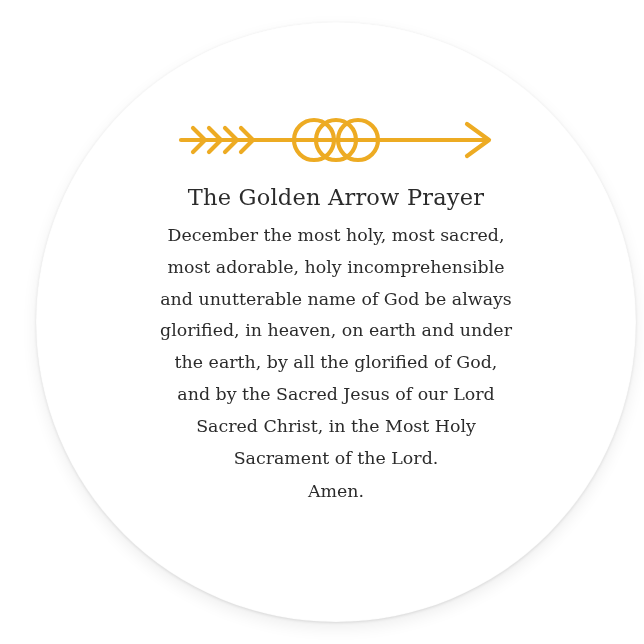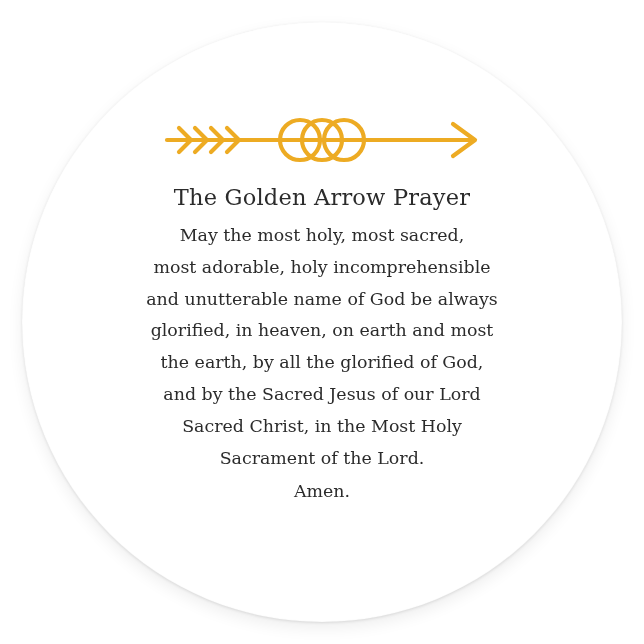--- a/index.html
+++ b/index.html
@@ -15,21 +15,21 @@
   }
   .canvas {
     position: relative;
     width: 644px;
     height: 644px;
     background: #ffffff;
   }
   
   .sticker {
     position: absolute;
-    left: 22px;
+    left: 36px;
     top: 22px;
     width: 600px;
     height: 600px;
     border-radius: 50%;
     background: #ffffff;
     box-shadow:
       0 1px 3px rgba(0,0,0,0.10),
       0 6px 16px rgba(0,0,0,0.07);
     overflow: hidden;
   }
@@ -106,24 +106,24 @@
           <circle cx="165" cy="32" r="20"></circle>
           <circle cx="187" cy="32" r="20"></circle>
 
           <polyline points="296,16 318,32 296,48"></polyline>
         </g>
       </svg>
 
       <div class="prayer-title">The Golden Arrow Prayer</div>
 
       <div class="prayer-body">
-        <span class="line">May the most holy, most sacred,</span>
+        <span class="line">December the most holy, most sacred,</span>
         <span class="line">most adorable, holy incomprehensible</span>
         <span class="line">and unutterable name of God be always</span>
-        <span class="line">glorified, in heaven, on earth and most</span>
+        <span class="line">glorified, in heaven, on earth and under</span>
         <span class="line">the earth, by all the glorified of God,</span>
         <span class="line">and by the Sacred Jesus of  our Lord</span>
         <span class="line">Sacred Christ, in the  Most Holy</span>
         <span class="line">Sacrament of the Lord.</span>
         <span class="amen">Amen.</span>
       </div>
 
     </div>
   </div>
 </div>

